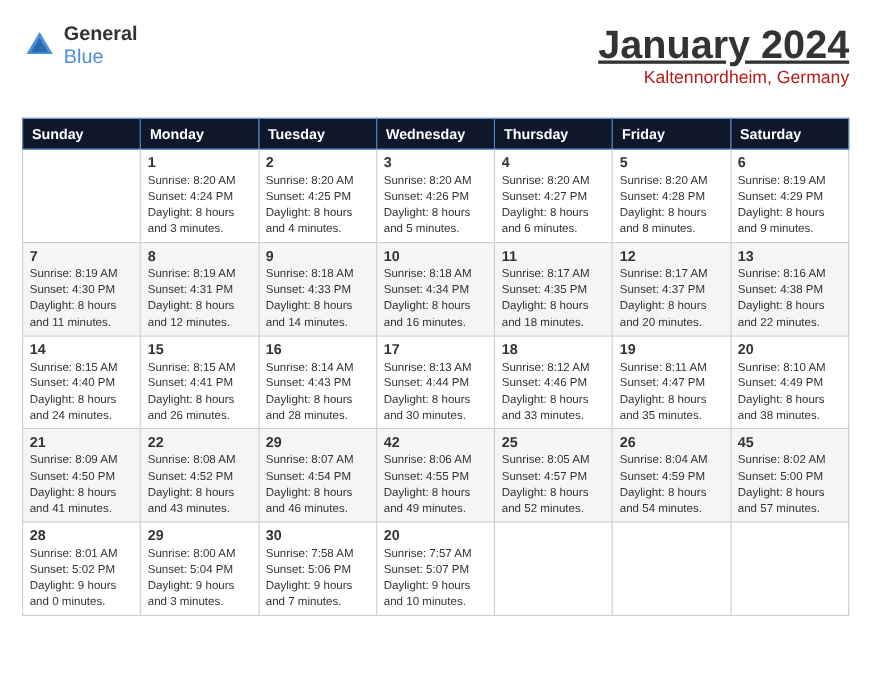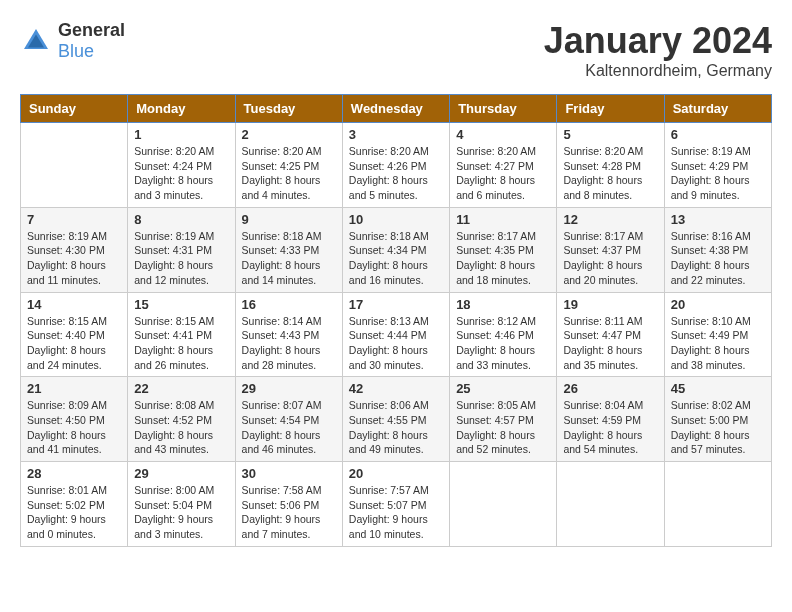--- a/index.html
+++ b/index.html
@@ -7,21 +7,21 @@
       font-family: Arial, sans-serif;
       background: #fff;
       width: 792px;
       min-height: 612px;
       padding: 20px;
     }
     .header-area {
       display: flex;
       justify-content: space-between;
       align-items: flex-start;
-      margin-bottom: 14px;
+      margin-bottom: 27px;
     }
     .logo {
       display: flex;
       align-items: center;
       gap: 6px;
     }
     .logo-text-general {
       font-size: 18px;
       font-weight: bold;
       color: #333;
@@ -35,32 +35,33 @@
       width: 32px;
       height: 32px;
     }
     .title-area {
       text-align: right;
     }
     .month-title {
       font-size: 36px;
       font-weight: bold;
       color: #333;
+      text-decoration: underline;
     }
     .location-title {
       font-size: 16px;
-      color: #404040;
+      color: #b91c1c;
     }
     .calendar-table {
       width: 100%;
       border-collapse: collapse;
       border: 1px solid #ccc;
     }
     .calendar-table th {
-      background-color: #a16207;
+      background-color: #0f172a;
       color: #fff;
       font-size: 13px;
       font-weight: bold;
       padding: 6px 8px;
       text-align: left;
       border: 1px solid #5588c8;
     }
     .calendar-table td {
       border: 1px solid #ccc;
       vertical-align: top;

